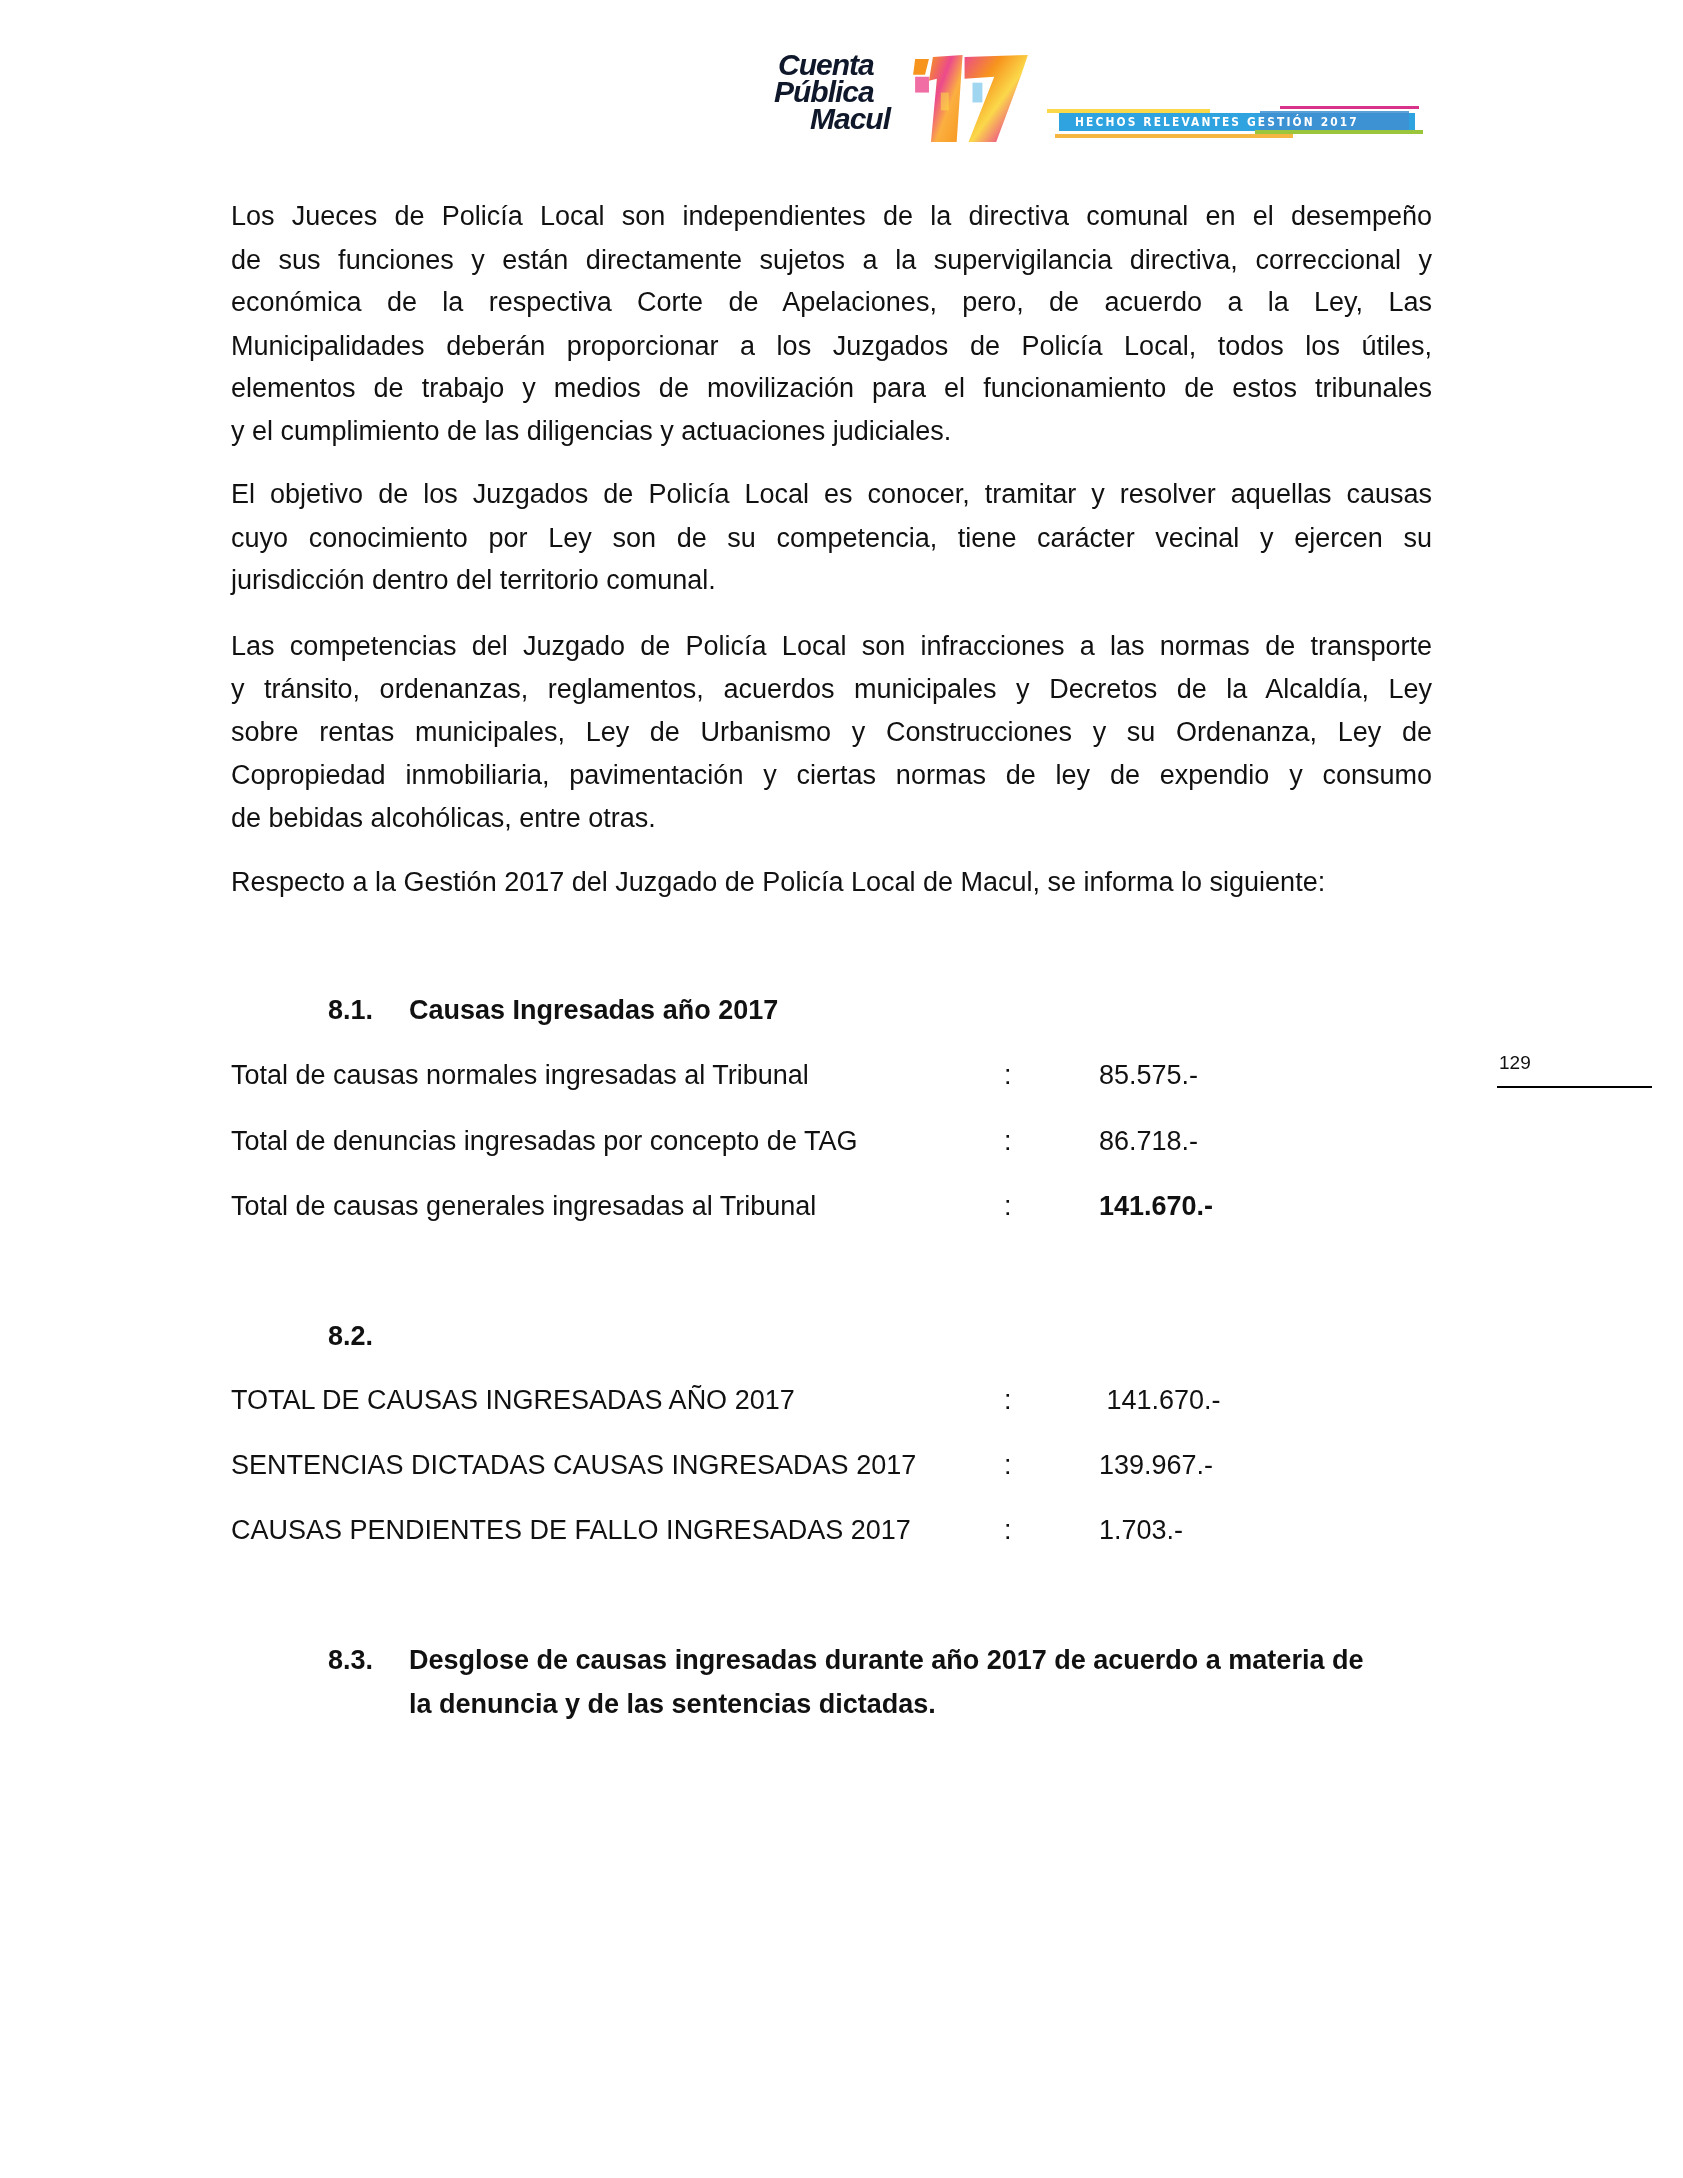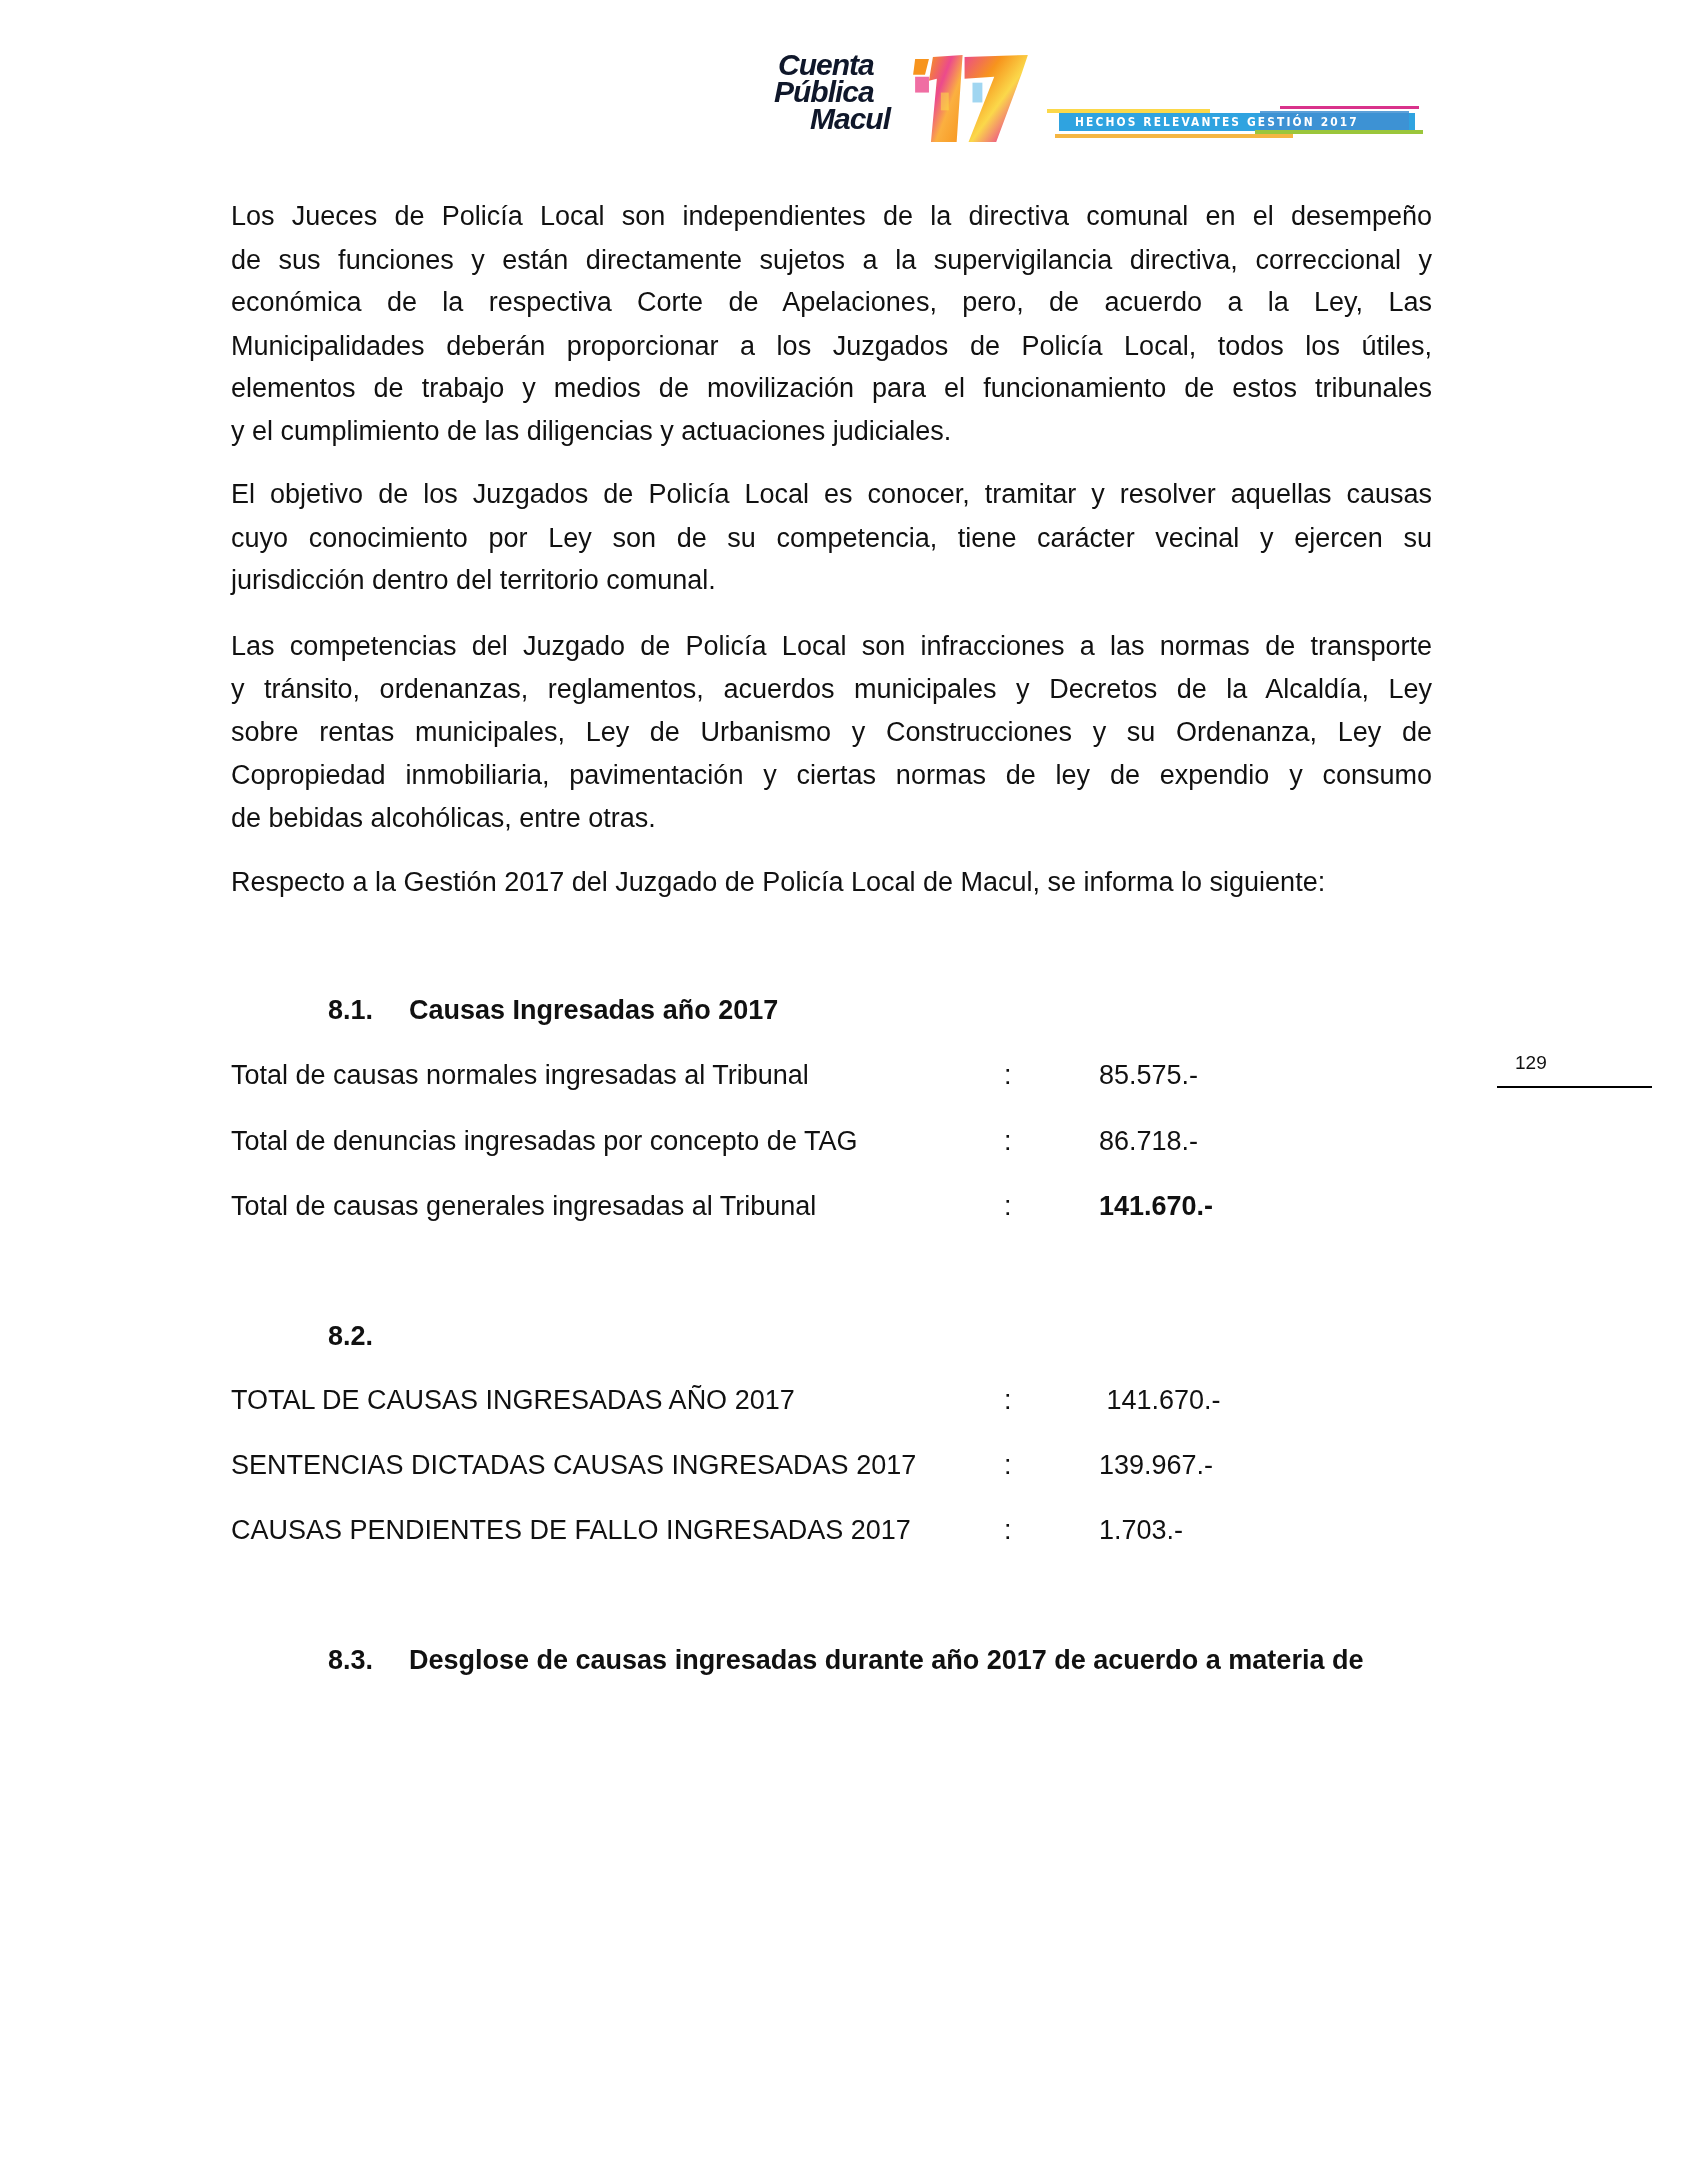--- a/index.html
+++ b/index.html
@@ -35,21 +35,21 @@
 
     .heading { position: absolute; font-size: 27px; font-weight: bold; line-height: 34px; white-space: nowrap; }
     .heading .num { position: absolute; left: 0; }
     .heading .title { position: absolute; left: 81px; }
 
     .row-label { position: absolute; left: 231px; font-size: 27px; line-height: 34px; white-space: nowrap; }
     .row-colon { position: absolute; left: 1004px; font-size: 27px; line-height: 34px; }
     .row-value { position: absolute; left: 1099px; font-size: 27px; line-height: 34px; white-space: nowrap; }
     .bold { font-weight: bold; }
 
-    .page-num { position: absolute; left: 1499px; top: 1051px; font-size: 19px; line-height: 24px; margin-left: 16px; }
+    .page-num { position: absolute; left: 1499px; top: 1051px; font-size: 19px; line-height: 24px; }
     .page-rule { position: absolute; left: 1497px; top: 1086px; width: 155px; height: 2px; background: #000; }
   </style>
 </head>
 <body>
 
 <div class="logo">
   <div class="logo-text">
     <span class="l1">Cuenta</span>
     <span class="l2">Pública</span>
     <span class="l3">Macul</span>
@@ -154,17 +154,18 @@
 </div>
 <div>
   <span class="row-label" style="top:1513px">CAUSAS PENDIENTES DE FALLO INGRESADAS 2017</span>
   <span class="row-colon" style="top:1513px">:</span>
   <span class="row-value" style="top:1513px">1.703.-</span>
 </div>
 
 <div class="heading" style="left:328px;top:1643px;width:1109px;height:79px;">
   <span class="num">8.3.</span>
   <span class="title" style="top:0">Desglose de causas ingresadas durante año 2017 de acuerdo a materia de</span>
+  <span class="title" style="top:44px">la denuncia y de las sentencias dictadas.</span>
 </div>
 
 <div class="page-num">129</div>
 <div class="page-rule"></div>
 
 
 </body></html>

